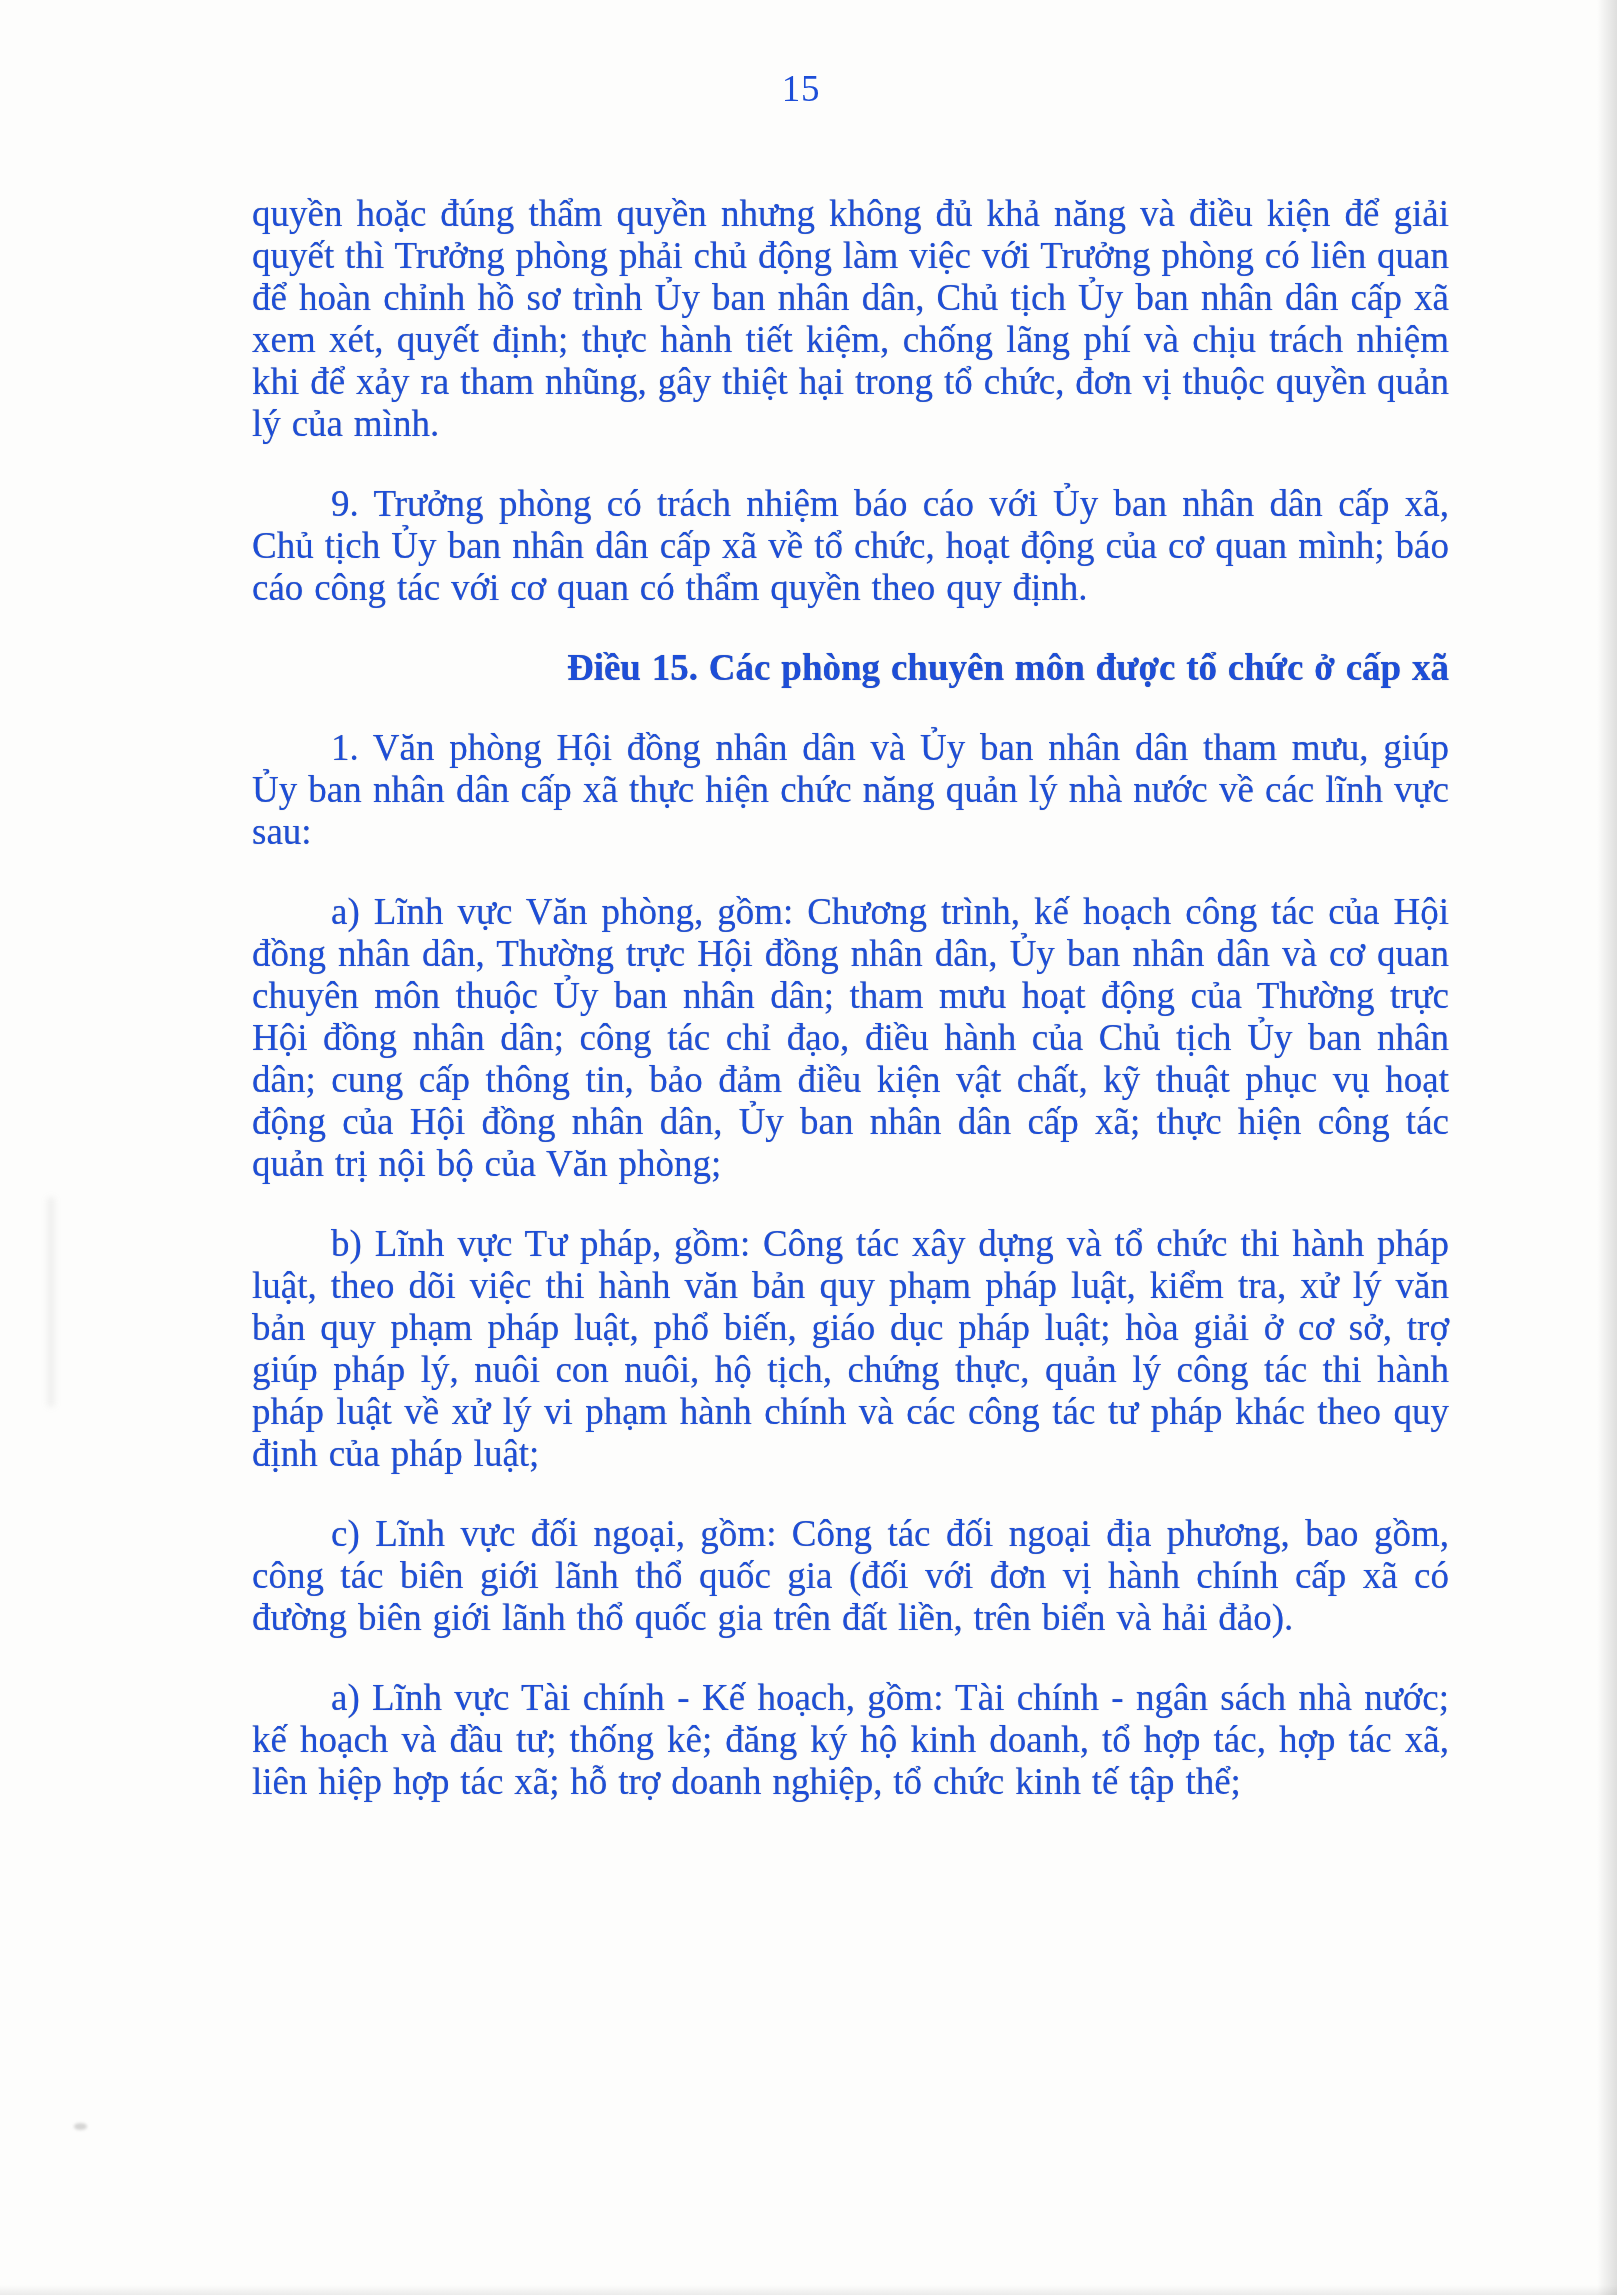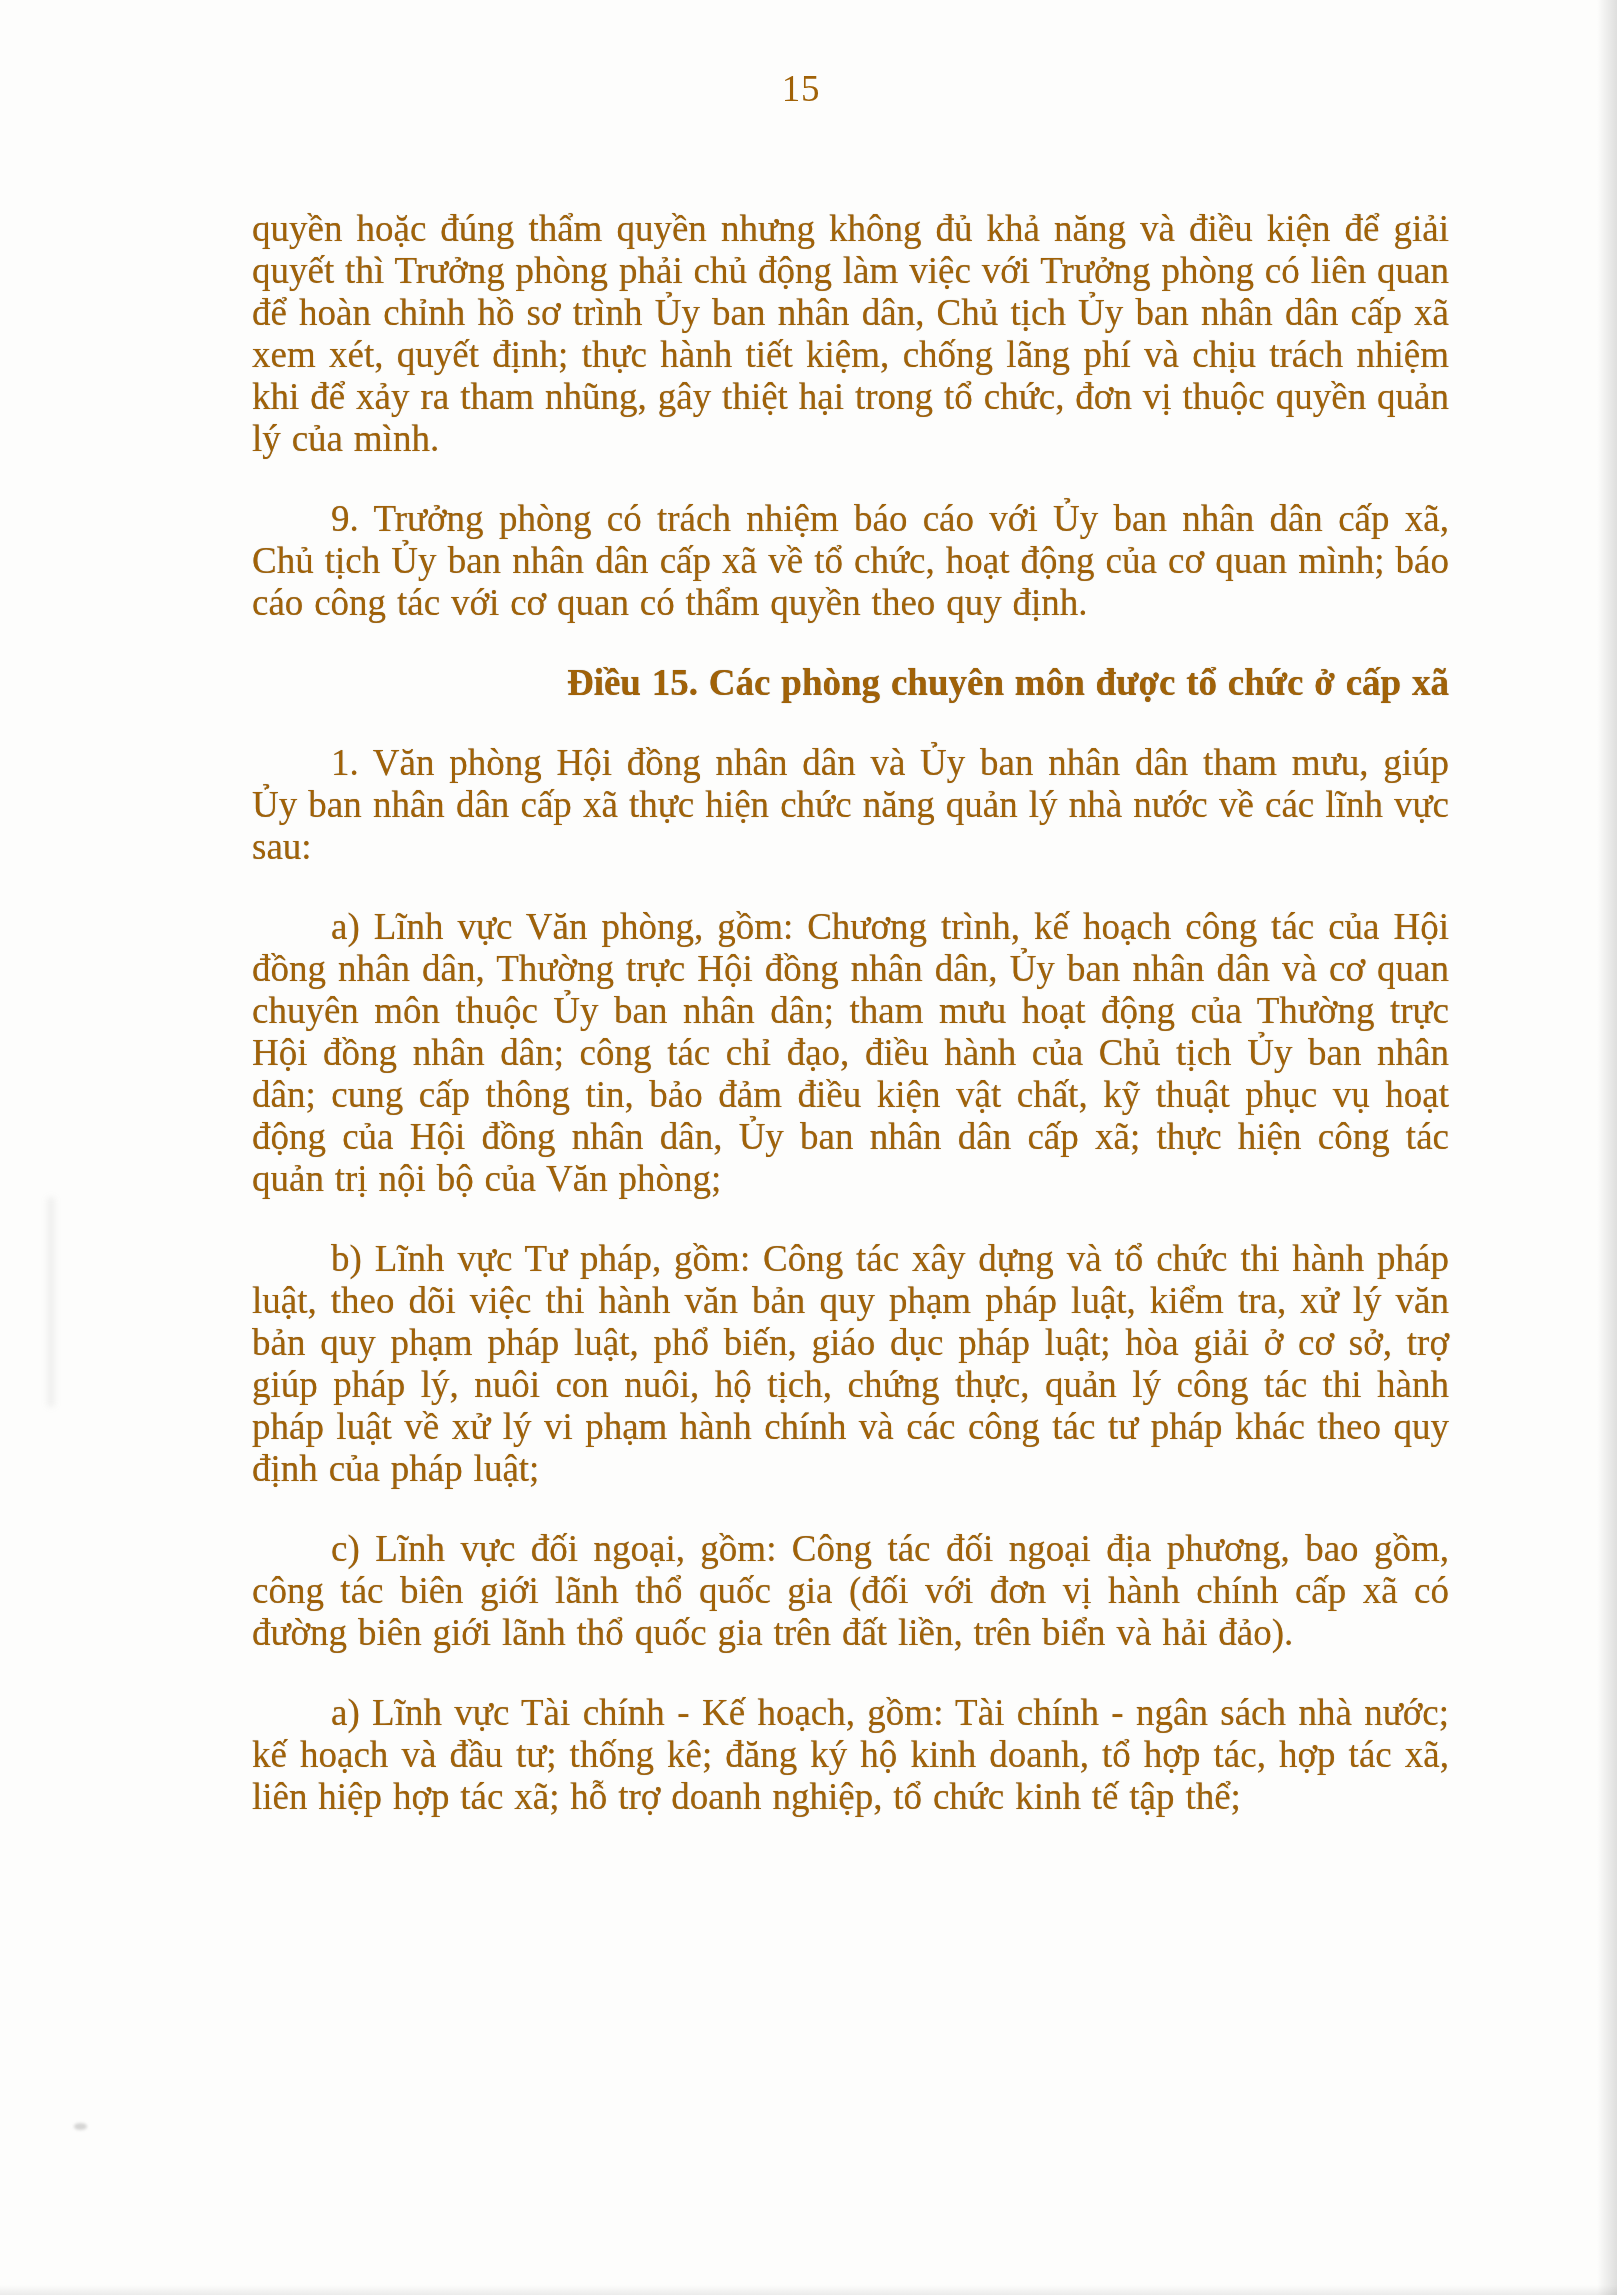--- a/index.html
+++ b/index.html
@@ -8,21 +8,21 @@
     height: 2295px;
     background: #f4f4f2;
     font-family: "Liberation Serif", "DejaVu Serif", serif;
   }
   .scan-page {
     position: relative;
     width: 1618px;
     height: 2295px;
     background: #fdfdfc;
     overflow: hidden;
-    color: #a16207;
+    color: #1d4ed8;
   }
   
   .edge-right {
     position: absolute; top: 0; right: 0; width: 21px; height: 100%;
     background: linear-gradient(to right, rgba(0,0,0,0), rgba(0,0,0,0.13));
     pointer-events: none;
   }
   .edge-bottom {
     position: absolute; left: 0; bottom: 0; width: 100%; height: 9.7px;
     background: linear-gradient(to bottom, rgba(0,0,0,0), rgba(0,0,0,0.07));
@@ -54,21 +54,21 @@
   .content p {
     margin: 38px 0 0 0;
     font-size: 37px;
     line-height: 42px;
     text-align: justify;
     text-indent: 79px;
     word-spacing: 1.6px;
     text-shadow: 0 0 0.8px rgba(10,10,10,0.45);
   }
   .content p.first {
-    margin-top: 15px;
+    margin-top: 0;
     text-indent: 0;
   }
   .content p.heading {
     font-weight: bold;
     text-align: right;
     text-shadow: 0 0 0.8px rgba(10,10,10,0.6);
   }
 </style>
 </head>
 <body>

